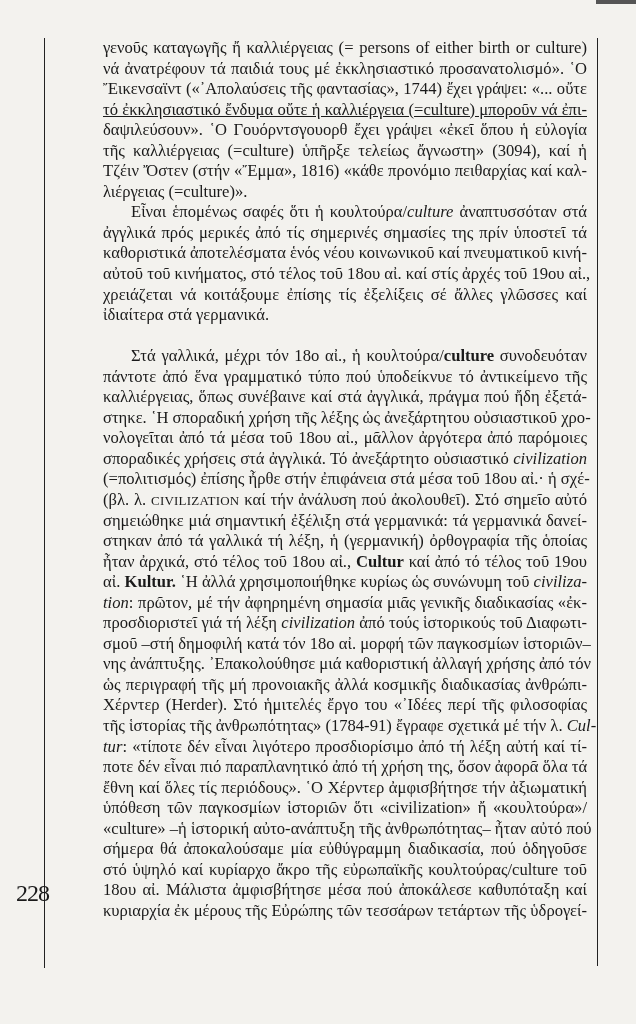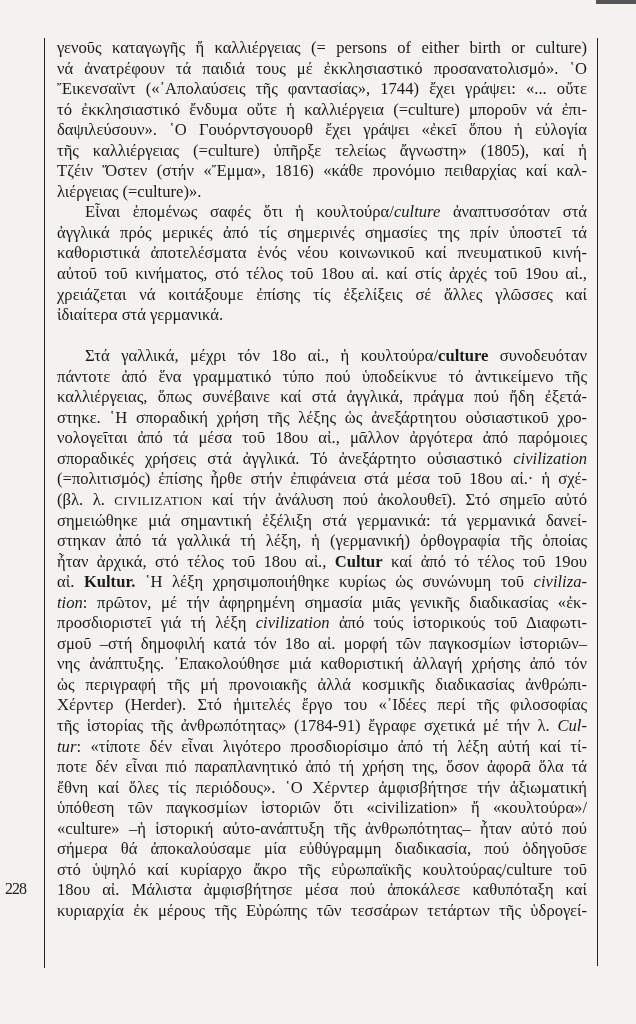--- a/index.html
+++ b/index.html
@@ -23,31 +23,31 @@
   }
   .rule-left-dash {
     position: absolute; left: 44px; top: 954px; width: 1.4px; height: 14px;
     background: repeating-linear-gradient(to bottom, #222 0 3px, transparent 3px 5px);
   }
   .rule-right {
     position: absolute; left: 597px; top: 38px; width: 1.4px; height: 928px;
     background: #222;
   }
   .page-number {
-    position: absolute; left: 5px; top: 880px;
-    font-size: 16px; letter-spacing: -1px; color: #1a1a1a;
+    position: absolute; left: 16px; top: 880px;
+    font-size: 24px; letter-spacing: -1px; color: #1a1a1a;
   }
   .text-block {
     position: absolute; left: 57px; top: 38px; width: 530px;
     font-size: 16.6px;
   }
   .line {
     display: block; height: 20.55px; line-height: 20.55px;
     white-space: nowrap;
-    text-align: justify; text-align-last: justify;
+    text-align: justify; text-align-last: justify; margin-left: 46px;
   }
   .line.last { text-align-last: left; }
   .line.indent { padding-left: 28px; }
   .gap { display: block; height: 20.5px; }
   .i { font-style: italic; }
   .b { font-weight: bold; }
   .sc { font-size: 13px; letter-spacing: 0.2px; }
 </style>
 </head>
 <body>
@@ -58,23 +58,23 @@
   <div class="rule-left-dash"></div>
   <div class="rule-right"></div>
   <div class="page-number">228</div>
 
   <div class="text-block">
 
     <div>
       <span class="line" style="word-spacing: 0px;">γενοῦς καταγωγῆς ἤ καλλιέργειας (= persons of either birth or culture)</span>
       <span class="line" style="word-spacing: 0px;">νά ἀνατρέφουν τά παιδιά τους μέ ἐκκλησιαστικό προσανατολισμό». ῾Ο</span>
       <span class="line" style="word-spacing: 0px;">Ἔικενσαϊντ («᾿Απολαύσεις τῆς φαντασίας», 1744) ἔχει γράψει: «... οὔτε</span>
-      <span class="line" style="word-spacing: 0px;">τό ἐκκλησιαστικό ἔνδυμα οὔτε ἡ καλλιέργεια (=culture) μποροῦν νά ἐπι-</span>
+      <span class="line" style="word-spacing: 0px; text-decoration: underline;">τό ἐκκλησιαστικό ἔνδυμα οὔτε ἡ καλλιέργεια (=culture) μποροῦν νά ἐπι-</span>
       <span class="line" style="word-spacing: 0px;">δαψιλεύσουν». ῾Ο Γουόρντσγουορθ ἔχει γράψει «ἐκεῖ ὅπου ἡ εὐλογία</span>
-      <span class="line" style="word-spacing: 0px;">τῆς καλλιέργειας (=culture) ὑπῆρξε τελείως ἄγνωστη» (1805), καί ἡ</span>
+      <span class="line" style="word-spacing: 0px;">τῆς καλλιέργειας (=culture) ὑπῆρξε τελείως ἄγνωστη» (3094), καί ἡ</span>
       <span class="line" style="word-spacing: 0px;">Τζέιν Ὄστεν (στήν «Ἔμμα», 1816) «κάθε προνόμιο πειθαρχίας καί καλ-</span>
       <span class="line last">λιέργειας (=culture)».</span>
     </div>
 
     <div>
       <span class="line indent" style="word-spacing: 0px;"><span>Εἶναι ἑπομένως σαφές ὅτι ἡ κουλτούρα/</span><span class="i">culture</span><span> ἀναπτυσσόταν στά</span></span>
       <span class="line" style="word-spacing: 0px;">ἀγγλικά πρός μερικές ἀπό τίς σημερινές σημασίες της πρίν ὑποστεῖ τά</span>
       <span class="line" style="word-spacing: 0px;">καθοριστικά ἀποτελέσματα ἑνός νέου κοινωνικοῦ καί πνευματικοῦ κινή-</span>
       <span class="line" style="word-spacing: 0px;">αὐτοῦ τοῦ κινήματος, στό τέλος τοῦ 18ου αἰ. καί στίς ἀρχές τοῦ 19ου αἰ.,</span>
       <span class="line" style="word-spacing: 0px;">χρειάζεται νά κοιτάξουμε ἐπίσης τίς ἐξελίξεις σέ ἄλλες γλῶσσες καί</span>
@@ -88,21 +88,21 @@
       <span class="line" style="word-spacing: 0px; font-family: Liberation Serif, serif;">πάντοτε ἀπό ἕνα γραμματικό τύπο πού ὑποδείκνυε τό ἀντικείμενο τῆς</span>
       <span class="line" style="word-spacing: 0px;">καλλιέργειας, ὅπως συνέβαινε καί στά ἀγγλικά, πράγμα πού ἤδη ἐξετά-</span>
       <span class="line" style="word-spacing: 0px;">στηκε. ῾Η σποραδική χρήση τῆς λέξης ὡς ἀνεξάρτητου οὐσιαστικοῦ χρο-</span>
       <span class="line" style="word-spacing: 0px;">νολογεῖται ἀπό τά μέσα τοῦ 18ου αἰ., μᾶλλον ἀργότερα ἀπό παρόμοιες</span>
       <span class="line" style="word-spacing: 0px;"><span>σποραδικές χρήσεις στά ἀγγλικά. Τό ἀνεξάρτητο οὐσιαστικό </span><span class="i">civilization</span></span>
       <span class="line" style="word-spacing: 0px;">(=πολιτισμός) ἐπίσης ἦρθε στήν ἐπιφάνεια στά μέσα τοῦ 18ου αἰ.· ἡ σχέ-</span>
       <span class="line" style="word-spacing: 0px;"><span>(βλ. λ. </span><span class="sc">CIVILIZATION</span><span> καί τήν ἀνάλυση πού ἀκολουθεῖ). Στό σημεῖο αὐτό</span></span>
       <span class="line" style="word-spacing: 0px;">σημειώθηκε μιά σημαντική ἐξέλιξη στά γερμανικά: τά γερμανικά δανεί-</span>
       <span class="line" style="word-spacing: 0px;">στηκαν ἀπό τά γαλλικά τή λέξη, ἡ (γερμανική) ὀρθογραφία τῆς ὁποίας</span>
       <span class="line" style="word-spacing: 0px;"><span>ἦταν ἀρχικά, στό τέλος τοῦ 18ου αἰ., </span><span class="b">Cultur</span><span> καί ἀπό τό τέλος τοῦ 19ου</span></span>
-      <span class="line" style="word-spacing: 0px;"><span>αἰ. </span><span class="b">Kultur.</span><span> ῾Η λέξη χρησιμοποιήθηκε κυρίως ὡς συνώνυμη τοῦ </span><span class="i">civiliza-</span></span>
+      <span class="line" style="word-spacing: 0px;"><span>αἰ. </span><span class="b">Kultur.</span><span> ῾Η ἀλλά χρησιμοποιήθηκε κυρίως ὡς συνώνυμη τοῦ </span><span class="i">civiliza-</span></span>
       <span class="line" style="word-spacing: 0px;"><span class="i">tion</span><span>: πρῶτον, μέ τήν ἀφηρημένη σημασία μιᾶς γενικῆς διαδικασίας «ἐκ-</span></span>
       <span class="line" style="word-spacing: 0px;"><span>προσδιοριστεῖ γιά τή λέξη </span><span class="i">civilization</span><span> ἀπό τούς ἱστορικούς τοῦ Διαφωτι-</span></span>
       <span class="line" style="word-spacing: 0px;">σμοῦ –στή δημοφιλή κατά τόν 18ο αἰ. μορφή τῶν παγκοσμίων ἱστοριῶν–</span>
       <span class="line" style="word-spacing: 0px;">νης ἀνάπτυξης. ᾿Επακολούθησε μιά καθοριστική ἀλλαγή χρήσης ἀπό τόν</span>
       <span class="line" style="word-spacing: 0px;">ὡς περιγραφή τῆς μή προνοιακῆς ἀλλά κοσμικῆς διαδικασίας ἀνθρώπι-</span>
       <span class="line" style="word-spacing: 0px;">Χέρντερ (Herder). Στό ἡμιτελές ἔργο του «᾿Ιδέες περί τῆς φιλοσοφίας</span>
       <span class="line" style="word-spacing: 0px;"><span>τῆς ἱστορίας τῆς ἀνθρωπότητας» (1784-91) ἔγραφε σχετικά μέ τήν λ. </span><span class="i">Cul-</span></span>
       <span class="line" style="word-spacing: 0px;"><span class="i">tur</span><span>: «τίποτε δέν εἶναι λιγότερο προσδιορίσιμο ἀπό τή λέξη αὐτή καί τί-</span></span>
       <span class="line" style="word-spacing: 0px;">ποτε δέν εἶναι πιό παραπλανητικό ἀπό τή χρήση της, ὅσον ἀφορᾶ ὅλα τά</span>
       <span class="line" style="word-spacing: 0px;">ἔθνη καί ὅλες τίς περιόδους». ῾Ο Χέρντερ ἀμφισβήτησε τήν ἀξιωματική</span>

